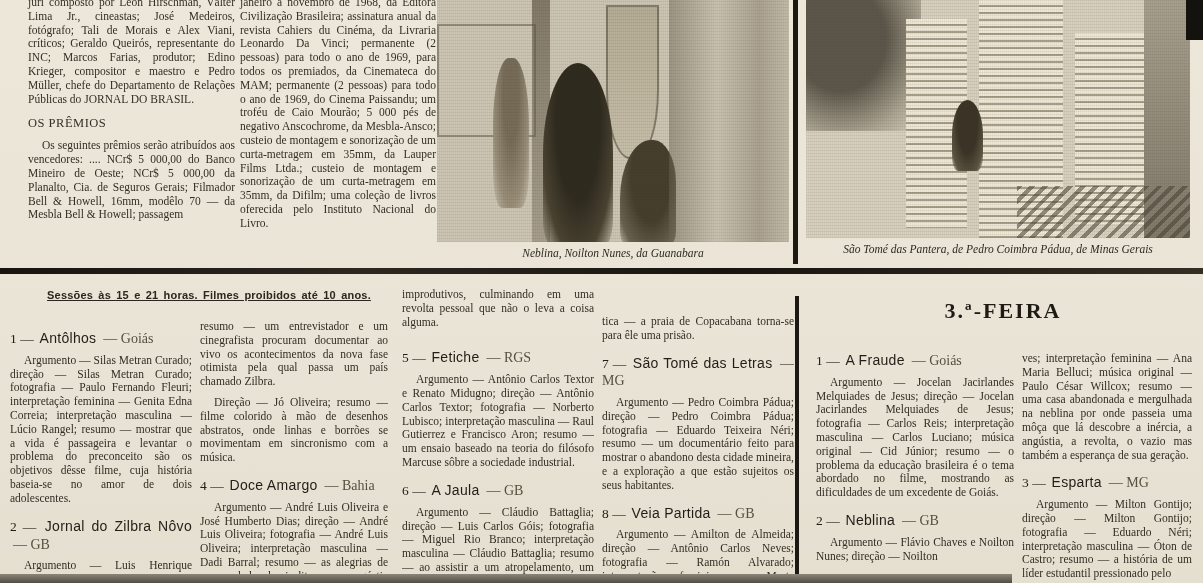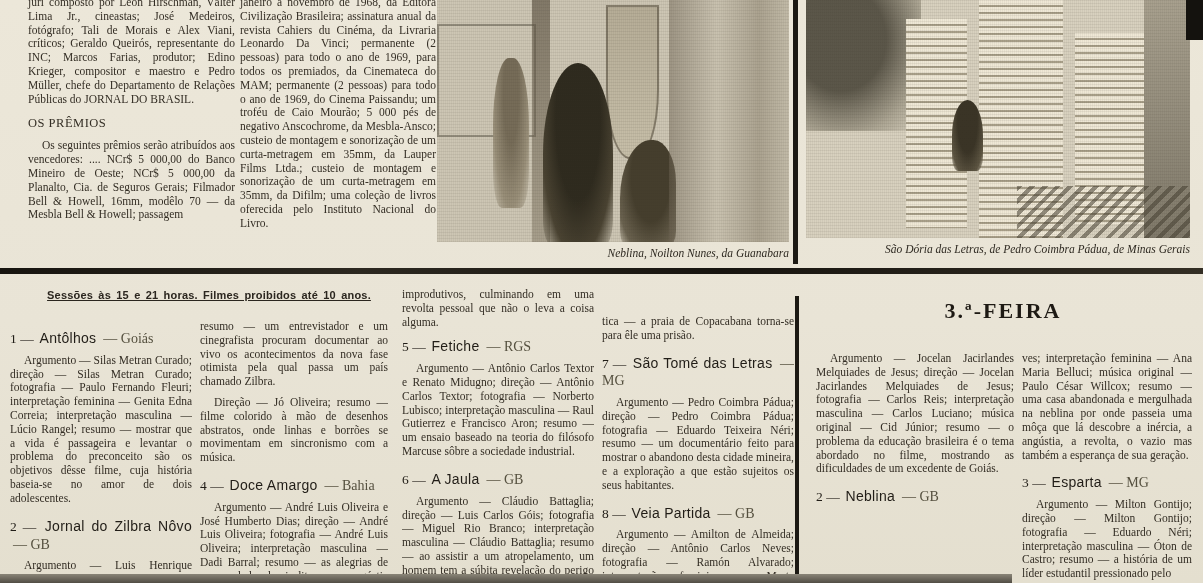--- a/index.html
+++ b/index.html
@@ -15,21 +15,21 @@
   .subhead{font-weight:normal; font-size:12.5px; letter-spacing:.5px; margin:10px 0 8px; text-indent:0;}
   .section-title{font-weight:bold; font-size:25px; letter-spacing:8px; text-align:center; color:#1e1a14;}
   .section-title.small{font-size:22px; letter-spacing:2px;}
   .session-line{font-family:"Liberation Sans",sans-serif; font-weight:bold; font-size:11px;
     letter-spacing:.2px; word-spacing:2px; text-align:center; color:#2b261f; margin-top:7px;text-decoration:underline;}
   .film-head{font-family:"Liberation Sans",sans-serif; font-size:14px; margin:12px 0 6px; line-height:1.25; color:#211d17;}
   .film-head .fnum{font-family:"Liberation Serif",serif; font-size:13.5px; font-weight:normal; margin-right:2px;}
   .film-head .ftitle{font-weight:normal; letter-spacing:.3px;}
   .film-head .fregion{font-weight:normal; color:#55503f; margin-left:3px;font-family:Liberation Serif, serif;}
   .film-head.first{margin-top:0;}
-  .caption{font-style:italic; font-size:11.5px; text-align:right; color:#2e2921; margin-top:5px;}
+  .caption{font-style:italic; font-size:11.5px; text-align:center; color:#2e2921; margin-top:5px;}
   .hrule{background:linear-gradient(90deg,#17140f,#2c2820 30%,#17140f 60%,#332e24);}
   .vrule{background:#1c1913;}
   .photo{position:relative; overflow:hidden; background:#cdc6b4;}
   .grain{position:absolute; inset:0;
     background-image:
       repeating-linear-gradient(0deg, rgba(55,48,36,.07) 0 1px, rgba(0,0,0,0) 1px 3px),
       repeating-linear-gradient(90deg, rgba(55,48,36,.05) 0 1px, rgba(0,0,0,0) 1px 2px);}
   .fig{position:absolute;}
   .slabs{background:repeating-linear-gradient(180deg,#efe8d6 0 5px,#a89f89 5px 7px);}
   .bottom-bar{background:linear-gradient(180deg,#8a8578,#514d44);}
@@ -70,21 +70,21 @@
     <div class="photo" style="width:384px; height:238px; background:#d8d1bf;">
       <div class="fig" style="left:0;top:0;width:30%;height:55%;background:radial-gradient(ellipse at 30% 30%, rgba(60,56,44,.8) 0 40%, rgba(110,104,86,.4) 75%, rgba(0,0,0,0) 100%);"></div>
       <div class="fig slabs" style="left:26%;top:8%;width:16%;height:88%;"></div>
       <div class="fig slabs" style="left:45%;top:0;width:22%;height:100%;"></div>
       <div class="fig slabs" style="left:70%;top:14%;width:18%;height:80%;"></div>
       <div class="fig" style="left:88%;top:0;width:12%;height:100%;background:linear-gradient(180deg, rgba(120,112,94,.5), rgba(80,74,60,.65));"></div>
       <div class="fig" style="left:38%;top:42%;width:8%;height:30%;background:radial-gradient(ellipse at 50% 30%, #3a3426 0 45%, #5e5643 80%, rgba(0,0,0,0) 100%);border-radius:50% 50% 20% 20%;"></div>
       <div class="fig" style="left:55%;top:78%;width:45%;height:22%;background:repeating-linear-gradient(135deg, rgba(70,64,50,.55) 0 4px, rgba(0,0,0,0) 4px 9px);"></div>
       <div class="grain"></div>
     </div>
-    <div class="caption">São Dória das Letras, de Pedro Coimbra Pádua, de Minas Gerais</div>
+    <div class="caption">São Tomé das Pantera, de Pedro Coimbra Pádua, de Minas Gerais</div>
   </div>
 
   <div class="abs corner-black" style="left:1186px; top:0; width:17px; height:40px;"></div>
 
   <div class="abs hrule" style="left:0; top:268px; width:1203px; height:6px;"></div>
 
   <div class="abs" style="left:28px; top:282px; width:362px;">
     <div class="session-line">Sessões às 15 e 21 horas. Filmes proibidos até 10 anos.</div>
   </div>
 
@@ -109,21 +109,21 @@
     <div class="film-head">
       <span class="fnum">4 —</span>
       <span class="ftitle">Doce Amargo</span>
       <span class="fregion">— Bahia</span>
     </div>
     <p>Argumento — André Luis Oliveira e José Humberto Dias; direção — André Luis Oliveira; fotografia — André Luis Oliveira; interpretação masculina — Dadi Barral; resumo — as alegrias de um vendedor de pirulitos e sua angústia diante da falta de perspectiva de uma vida e um trabalho</p>
   </div>
 
   <div class="abs body-text" style="left:402px; top:288px; width:192px; height:295px; overflow:hidden;">
     <p class="noindent">improdutivos, culminando em uma revolta pessoal que não o leva a coisa alguma.</p>
-    <div class="film-head" style="margin-top:9px;">
+    <div class="film-head" style="margin-top:20px;">
       <span class="fnum">5 —</span>
       <span class="ftitle">Fetiche</span>
       <span class="fregion">— RGS</span>
     </div>
     <p>Argumento — Antônio Carlos Textor e Renato Midugno; direção — Antônio Carlos Textor; fotografia — Norberto Lubisco; interpretação masculina — Raul Gutierrez e Francisco Aron; resumo — um ensaio baseado na teoria do filósofo Marcuse sôbre a sociedade industrial.</p>
     <div class="film-head">
       <span class="fnum">6 —</span>
       <span class="ftitle">A Jaula</span>
       <span class="fregion">— GB</span>
     </div>
@@ -146,26 +146,32 @@
     <p>Argumento — Amilton de Almeida; direção — Antônio Carlos Neves; fotografia — Ramón Alvarado; interpretação feminina — Marta Saavedra; interpretação masculina — Valdemar José e Alcides dos Santos; resumo — a agonia de um pai e a vigília do filho</p>
   </div>
 
   <div class="abs vrule" style="left:795px; top:296px; width:4px; height:287px;"></div>
 
   <div class="abs" style="left:812px; top:298px; width:382px;">
     <div class="section-title small">3.ª-FEIRA</div>
   </div>
 
   <div class="abs body-text" style="left:816px; top:352px; width:198px; height:231px; overflow:hidden;">
+    <div class="film-head first">
+      <span class="fnum">1 —</span>
+      <span class="ftitle">A Fraude</span>
+      <span class="fregion">— Goiás</span>
+    </div>
     <p>Argumento — Jocelan Jacirlandes Melquiades de Jesus; direção — Jocelan Jacirlandes Melquiades de Jesus; fotografia — Carlos Reis; interpretação masculina — Carlos Luciano; música original — Cid Júnior; resumo — o problema da educação brasileira é o tema abordado no filme, mostrando as dificuldades de um excedente de Goiás.</p>
     <div class="film-head">
       <span class="fnum">2 —</span>
       <span class="ftitle">Neblina</span>
       <span class="fregion">— GB</span>
     </div>
+    <p>Argumento — Flávio Chaves e Noilton Nunes; direção — Noilton</p>
   </div>
 
   <div class="abs body-text" style="left:1022px; top:352px; width:170px; height:231px; overflow:hidden;">
     <p class="noindent">ves; interpretação feminina — Ana Maria Belluci; música original — Paulo César Willcox; resumo — uma casa abandonada e mergulhada na neblina por onde passeia uma môça que lá descobre a inércia, a angústia, a revolta, o vazio mas também a esperança de sua geração.</p>
     <div class="film-head">
       <span class="fnum">3 —</span>
       <span class="ftitle">Esparta</span>
       <span class="fregion">— MG</span>
     </div>
     <p>Argumento — Milton Gontijo; direção — Milton Gontijo; fotografia — Eduardo Néri; interpretação masculina — Óton de Castro; resumo — a história de um líder estudantil pressionado pelo</p>

